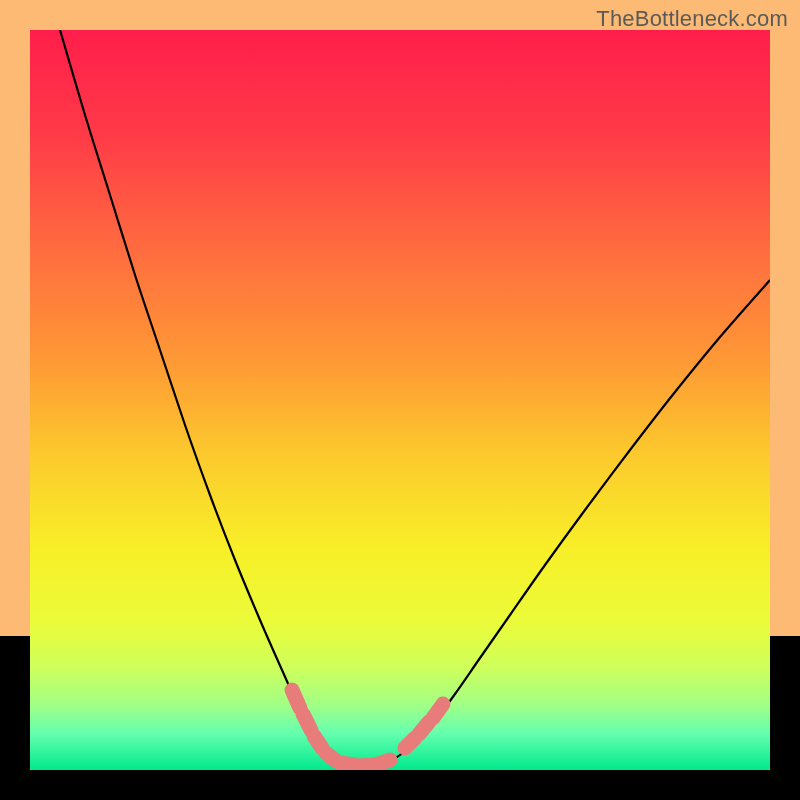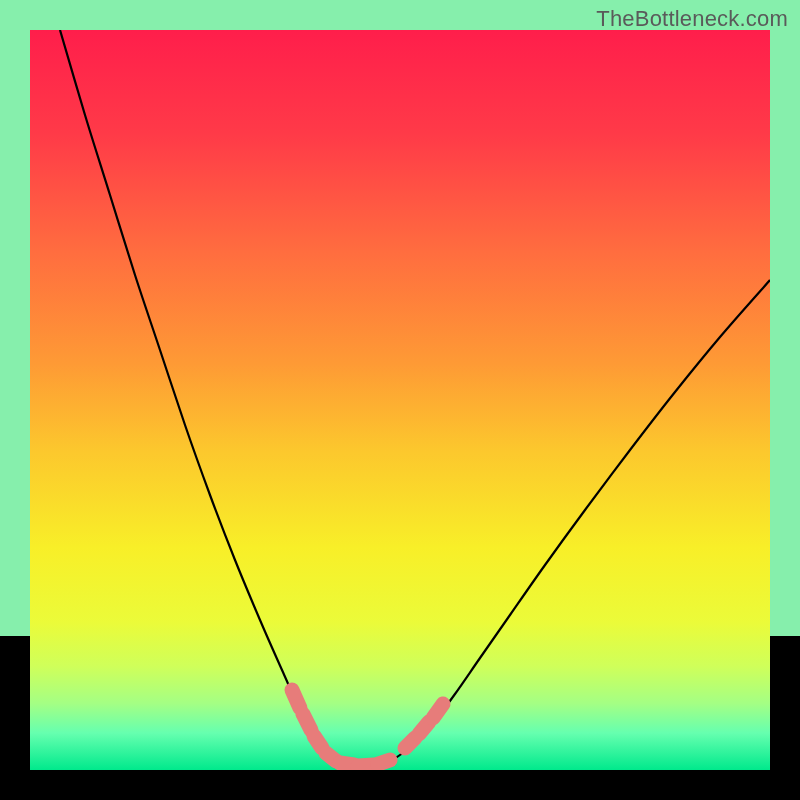--- a/index.html
+++ b/index.html
@@ -9,21 +9,21 @@
     height: 800px;
     overflow: hidden;
     background: #000;
     font-family: Arial, Helvetica, sans-serif;
   }
   .frame {
     position: absolute;
     left: 0; top: 0;
     width: 800px;
     height: 636px;
-    background: #86efac;
+    background: #fdba74;
   }
   .plot {
     position: absolute;
     left: 30px;
     top: 30px;
     width: 740px;
     height: 740px;
     overflow: hidden;
   }
   .gradient {

